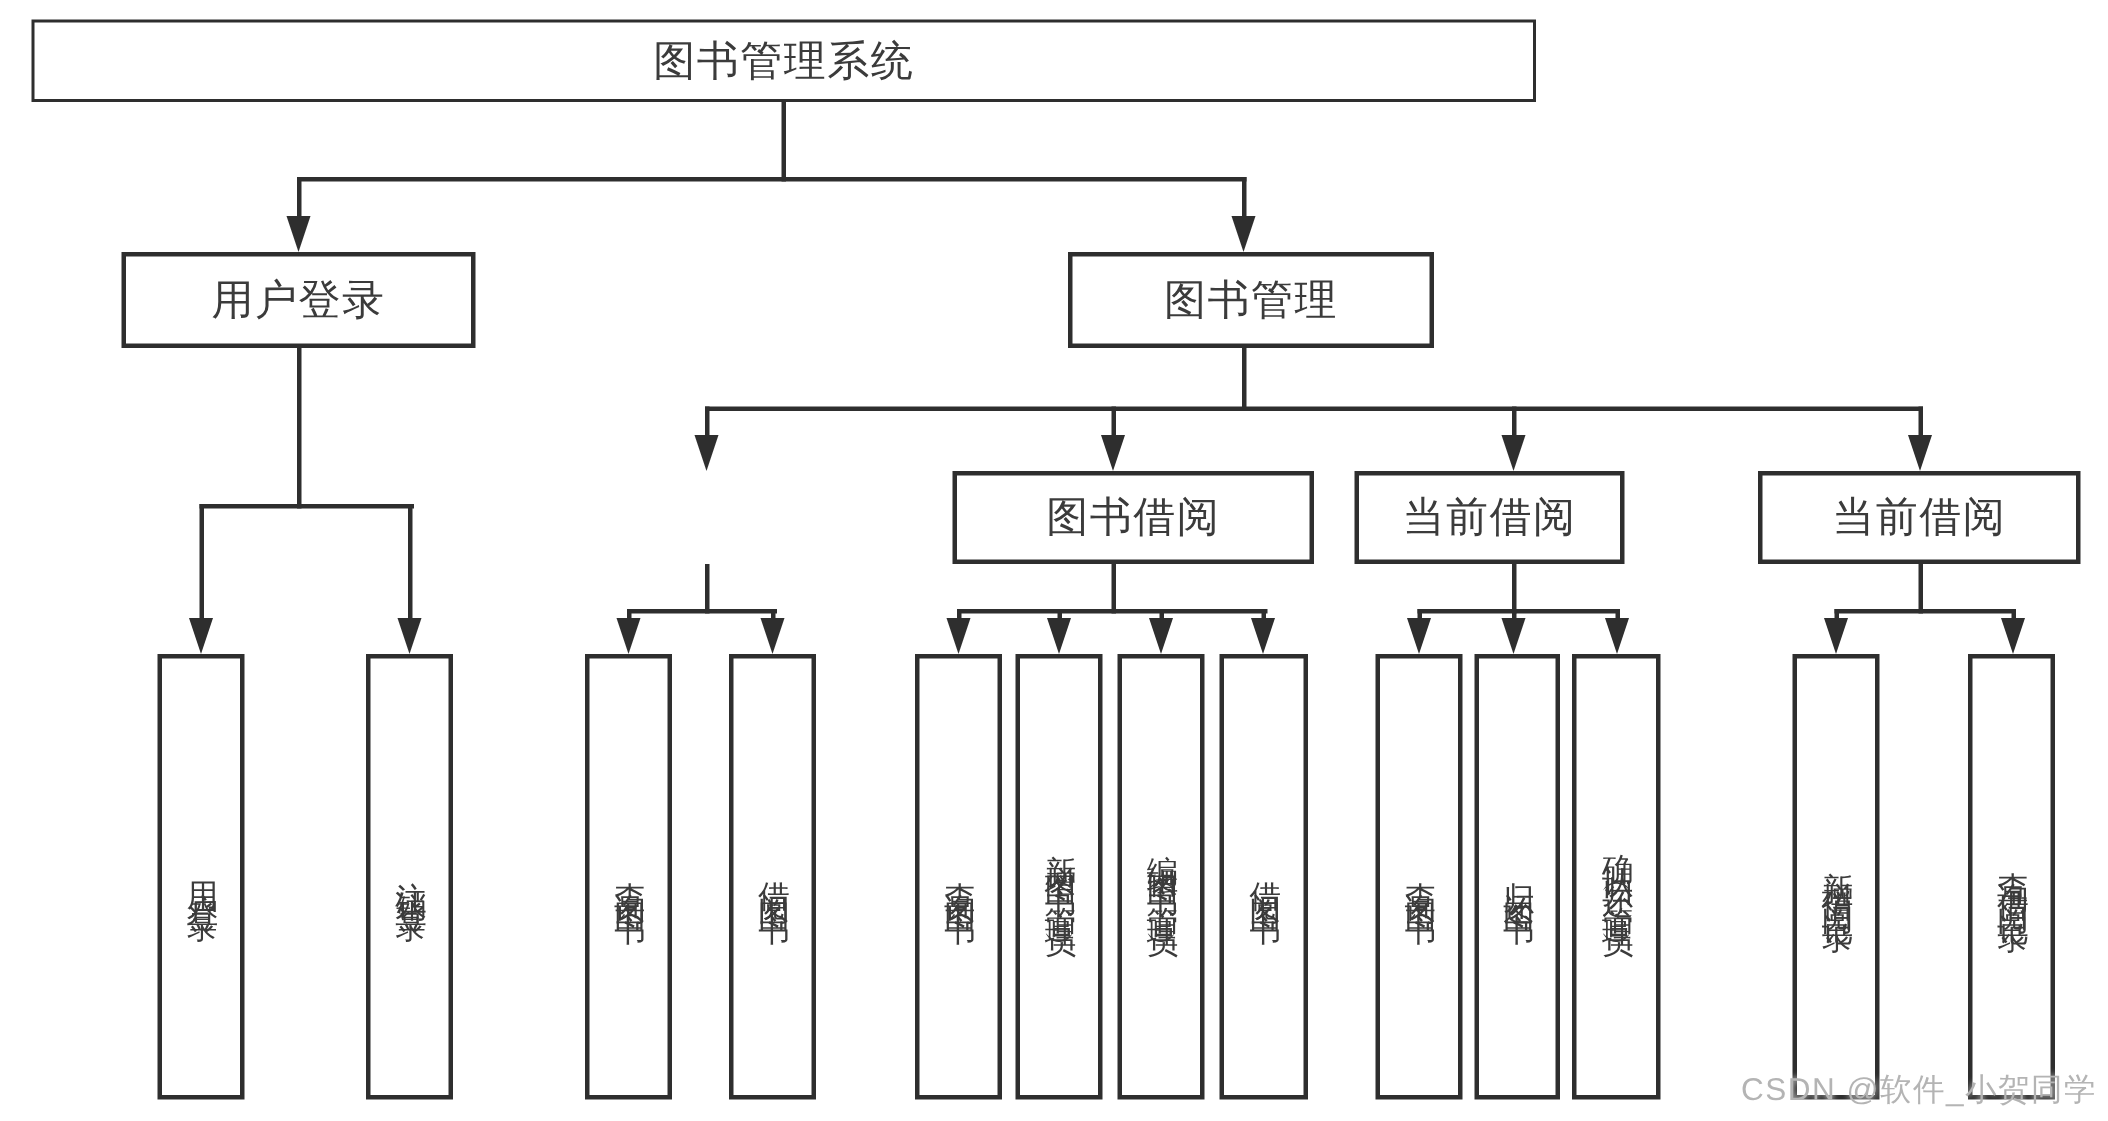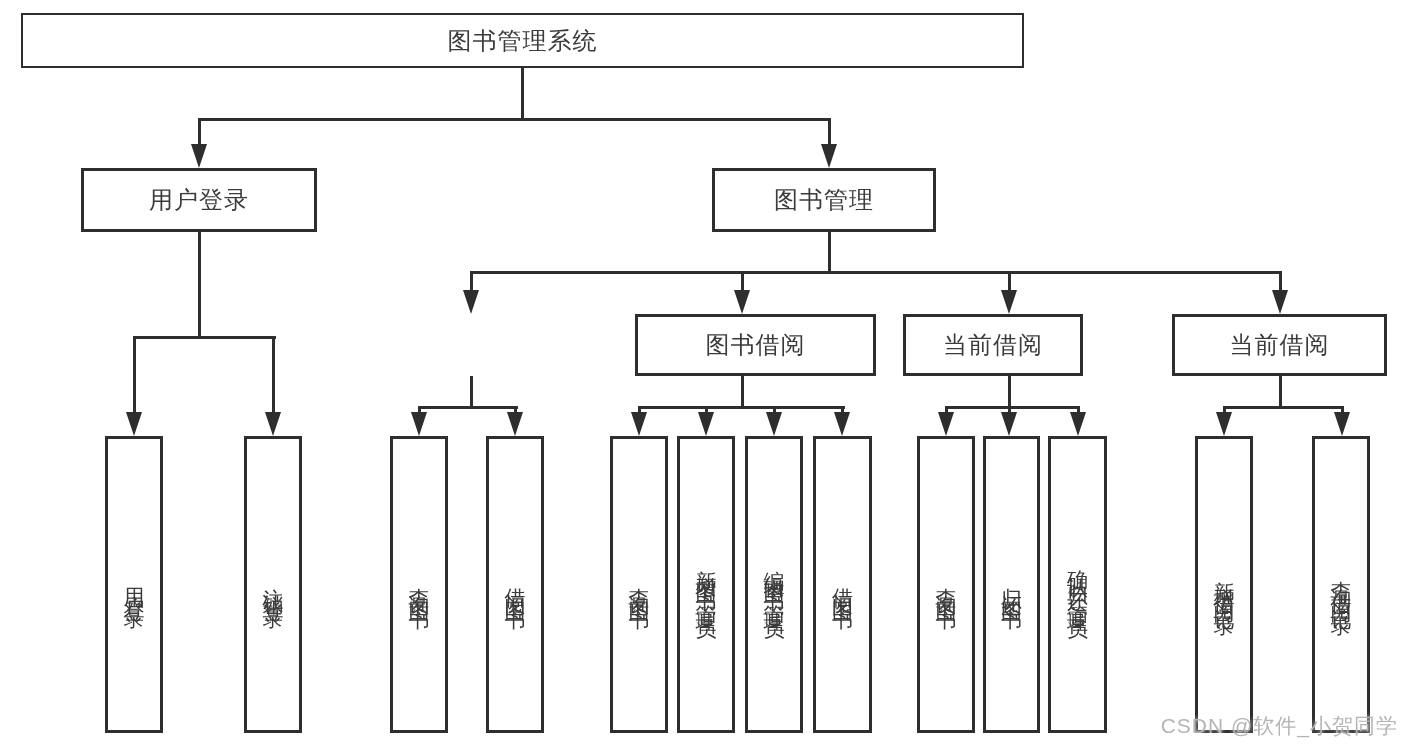--- a/index.html
+++ b/index.html
@@ -15,21 +15,21 @@
     box-sizing:border-box;
     background:#ffffff;
     border:3px solid #2e2e2e;
     display:flex;
     align-items:center;
     justify-content:center;
     color:#3b3b3b;
   }
   .node.root{border-width:2px;}
   .h-label{
-    font-size:24px;
+    font-size:28px;
     letter-spacing:1px;
     white-space:nowrap;
   }
   .v-label{
     writing-mode:vertical-lr;
     text-orientation:mixed;
     font-size:21px;
     line-height:1.15;
     letter-spacing:7px;
     white-space:nowrap;
@@ -116,21 +116,21 @@
   <div class="line" style="left:1340.5px;top:406px;width:3px;height:9px;"></div>
   <div class="arrow" style="left:1334px;top:412px;"></div>
 
   <div class="node root" style="left:21px;top:13px;width:1003px;height:55px;">
     <span class="h-label">图书管理系统</span>
   </div>
 
   <div class="node" style="left:81px;top:168px;width:236px;height:64px;">
     <span class="h-label">用户登录</span>
   </div>
-  <div class="node" style="left:712px;top:168px;width:224px;height:64px;">
+  <div class="node" style="left:712px;top:168px;width:244px;height:64px;">
     <span class="h-label">图书管理</span>
   </div>
 
   <div class="node" style="left:635px;top:314px;width:241px;height:62px;">
     <span class="h-label">图书借阅</span>
   </div>
   <div class="node" style="left:903px;top:314px;width:180px;height:62px;">
     <span class="h-label">当前借阅</span>
   </div>
   <div class="node" style="left:1172px;top:314px;width:215px;height:62px;">

